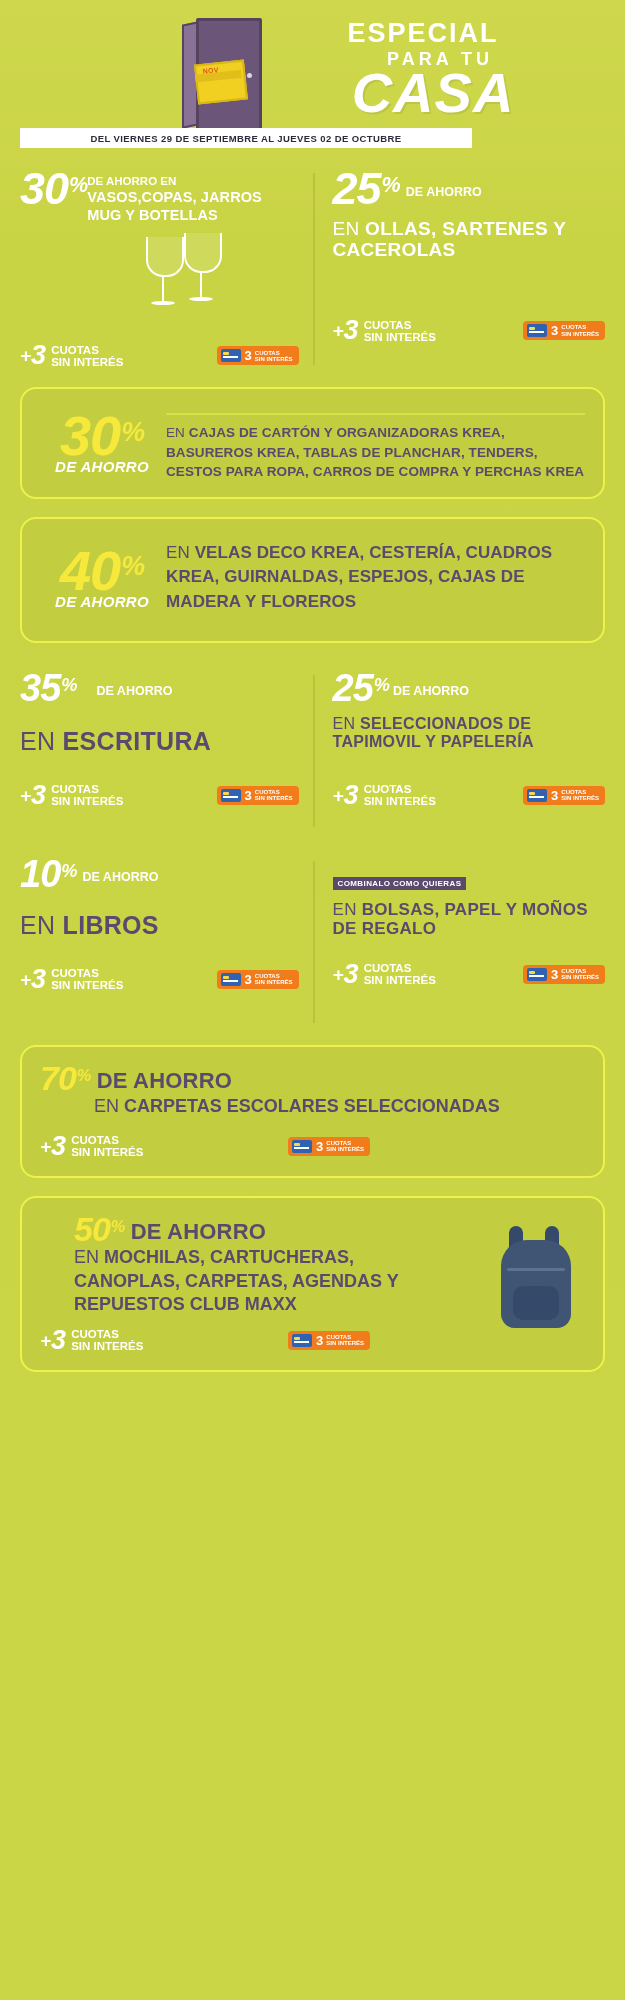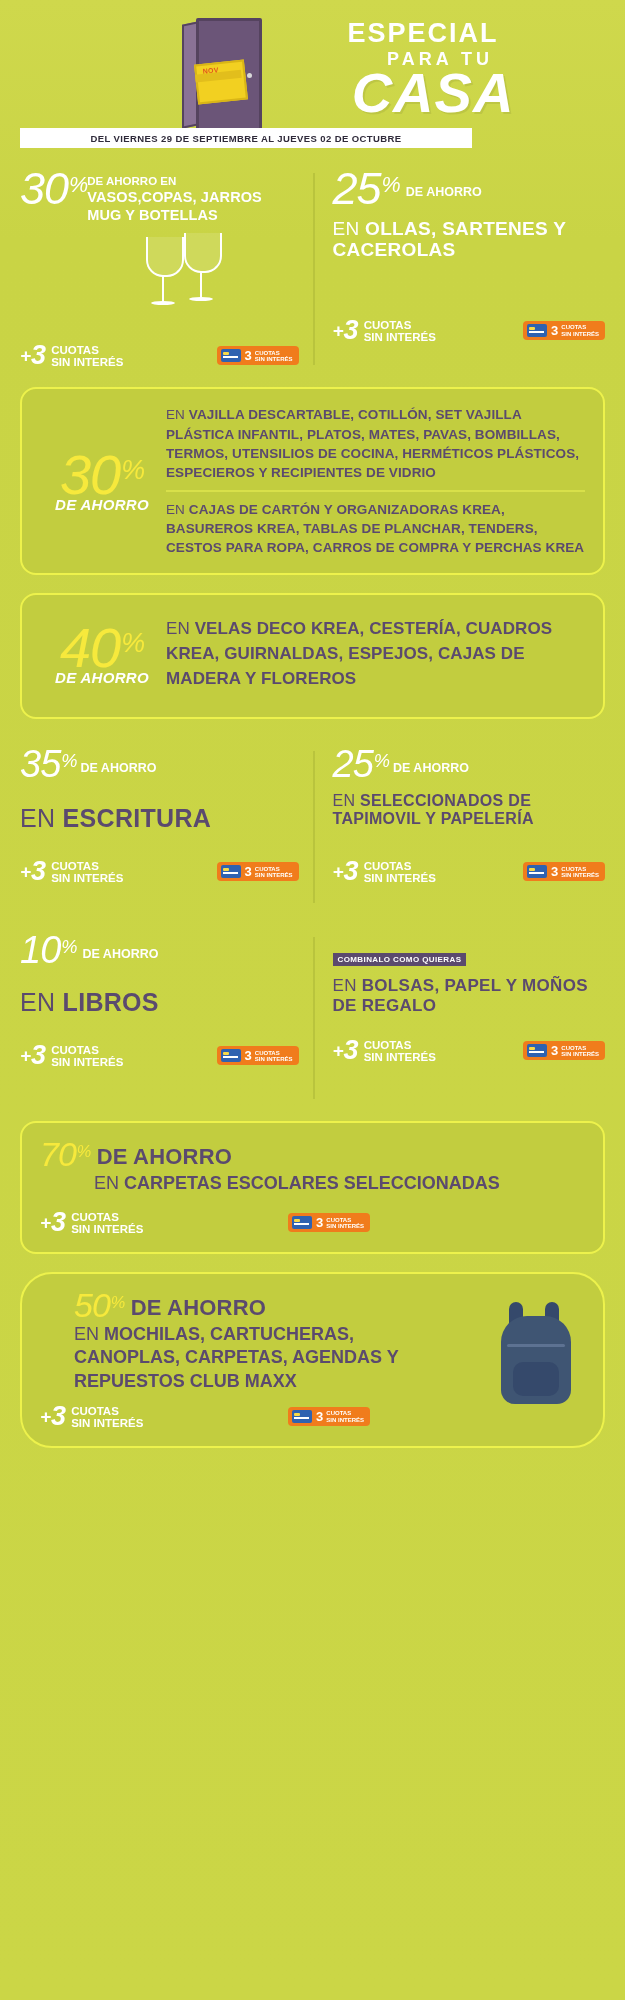--- a/index.html
+++ b/index.html
@@ -113,21 +113,21 @@
     padding:5px 0 4px;
     font-size:9.5px;
     font-weight:bold;
     letter-spacing:.4px;
     color:#2f2a3a;
   }
 
   
   .wrap{padding:0 20px;}
   .pct{
-    font-weight:normal;
+    font-weight:bold;
     font-style:italic;
     line-height:.9;
     letter-spacing:-1px;
   }
   .pct .sym{font-size:.48em;vertical-align:.55em;margin-left:1px;}
   .white{color:#ffffff;}
   .yellow{color:#f7e93c;}
   .purple{color:#5b4a6e;}
 
   
@@ -501,24 +501,20 @@
       </div>
     </div>
   </div>
 
   <div class="card-box">
     <div class="card-left">
       <div class="pct yellow"><span>30</span><span class="sym">%</span></div>
       <div class="sub">DE AHORRO</div>
     </div>
     <div class="card-right">
-      <div class="line">
-        <span class="lead">EN</span>
-        <span>VAJILLA DESCARTABLE, COTILLÓN, SET VAJILLA PLÁSTICA INFANTIL, PLATOS, MATES, PAVAS, BOMBILLAS, TERMOS, UTENSILIOS DE COCINA, HERMÉTICOS PLÁSTICOS, ESPECIEROS Y RECIPIENTES DE VIDRIO</span>
-      </div>
       <div class="hr-div"></div>
       <div class="line">
         <span class="lead">EN</span>
         <span>CAJAS DE CARTÓN Y ORGANIZADORAS KREA, BASUREROS KREA, TABLAS DE PLANCHAR, TENDERS, CESTOS PARA ROPA, CARROS DE COMPRA Y PERCHAS KREA</span>
       </div>
     </div>
   </div>
 
   <div class="card-box" style="padding-top:22px;padding-bottom:26px;">
     <div class="card-left">
@@ -531,21 +527,21 @@
         <span>VELAS DECO KREA, CESTERÍA, CUADROS KREA, GUIRNALDAS, ESPEJOS, CAJAS DE MADERA Y FLOREROS</span>
       </div>
     </div>
   </div>
 
   <div class="wrap">
     <div class="row2" style="margin-top:28px;min-height:160px;">
       <div class="vdiv"></div>
 
       <div class="col">
-        <div style="display:flex;align-items:flex-end;">
+        <div style="display:flex;align-items:flex-end;gap:16px;">
           <div class="pct white" style="font-size:38px;"><span>35</span><span class="sym">%</span></div>
           <div style="margin-left:4px;padding-bottom:7px;font-size:12.5px;font-weight:bold;color:#ffffff;text-transform:uppercase;">DE AHORRO</div>
         </div>
         <div class="big-line purple" style="margin-top:22px;font-size:25px;">
           <span class="lead">EN</span>
           <span>ESCRITURA</span>
         </div>
         <div class="cuotas" style="margin-top:26px;">
           <div class="plus3"><span class="sm">+</span><span>3</span></div>
           <div class="txt">
@@ -665,21 +661,21 @@
         <span class="card"></span>
         <span class="n">3</span>
         <span class="lbl">
           <span>CUOTAS</span><br>
           <span>SIN INTERÉS</span>
         </span>
       </div>
     </div>
   </div>
 
-  <div class="promo-card" style="min-height:140px;border-radius:32px;">
+  <div class="promo-card" style="min-height:140px;">
     <div class="backpack">
       <div class="bp-strapL"></div>
       <div class="bp-strapR"></div>
       <div class="bp-body"></div>
       <div class="bp-zip"></div>
       <div class="bp-pocket"></div>
     </div>
     <div class="l1" style="padding-left:34px;">
       <span class="pct yellow"><span>50</span><span class="sym">%</span></span>
       <span>DE AHORRO</span>

